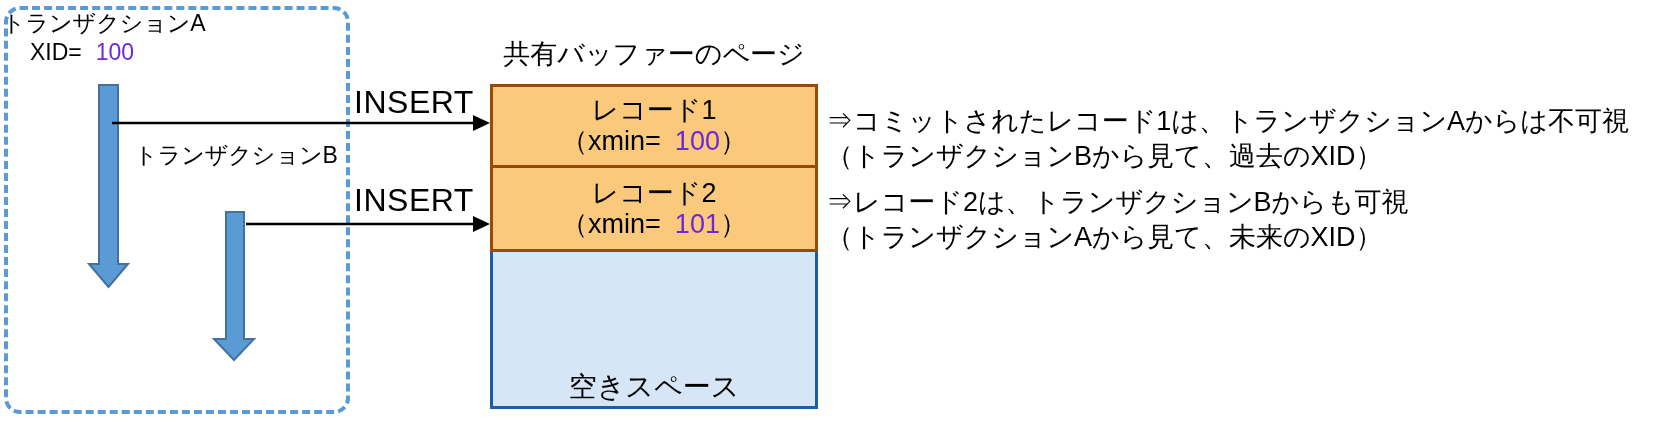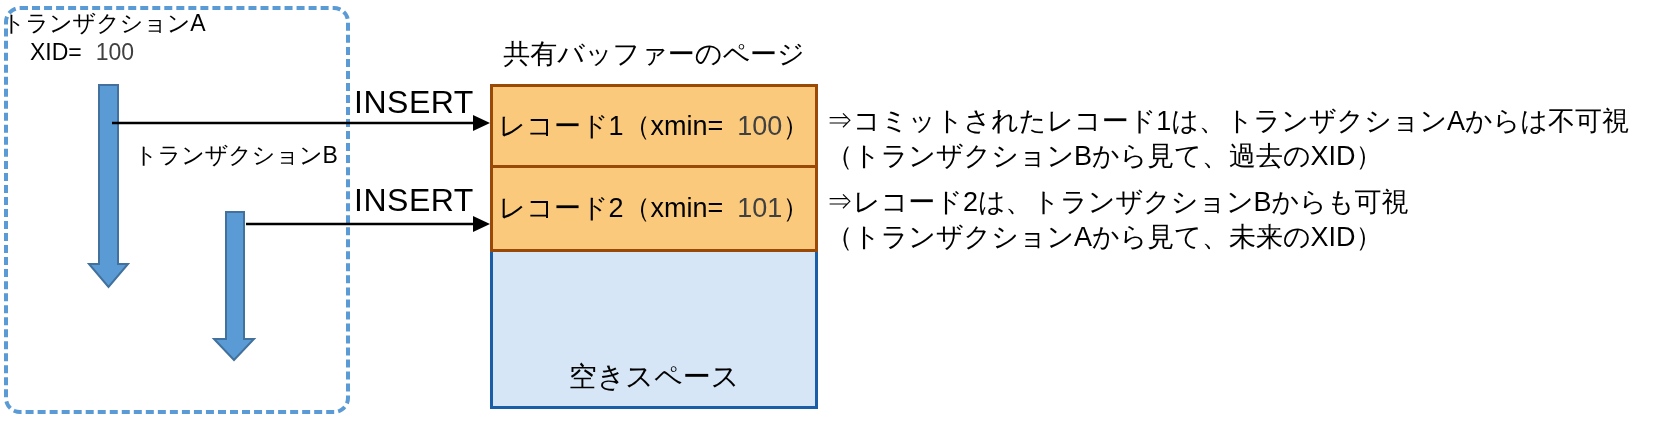--- a/index.html
+++ b/index.html
@@ -29,21 +29,21 @@
   }
   .txn-label {
     position: absolute;
     text-align: center;
     font-size: 23px;
     line-height: 29px;
     white-space: nowrap;
   }
   .txn-a { left: 2px; top: 9px; width: 160px; }
   .txn-b { left: 126px; top: 141px; width: 220px; text-align: center; }
-  .red { color: #404040; margin-left: 14px; }
+  .red { color: #6d28d9; margin-left: 14px; }
   
   .overlay {
     position: absolute;
     left: 0; top: 0;
     width: 1656px;
     height: 425px;
     pointer-events: none;
   }
   .insert-label {
     position: absolute;
@@ -70,41 +70,41 @@
     left: 490px;
     top: 84px;
     width: 328px;
   }
   .record {
     box-sizing: border-box;
     height: 84px;
     background: #FAC97C;
     border: 3px solid #9A4A08;
     display: flex;
+    flex-direction: column;
     justify-content: center;
     align-items: center;
     text-align: center;
     font-size: 27px;
     line-height: 31px;
   }
   .record2 {
     height: 87px;
     margin-top: -3px;
     justify-content: center;
   }
   .free-space {
     box-sizing: border-box;
     height: 157px;
     background: #D6E6F6;
     border: 3px solid #1B5EA8;
     border-top: none;
     display: flex;
     justify-content: center;
     align-items: flex-end;
-    padding-bottom: 10px;
     font-size: 28px;
   }
   .note {
     position: absolute;
     left: 826px;
     width: 826px;
     font-size: 27px;
     line-height: 35px;
     white-space: nowrap;
   }

